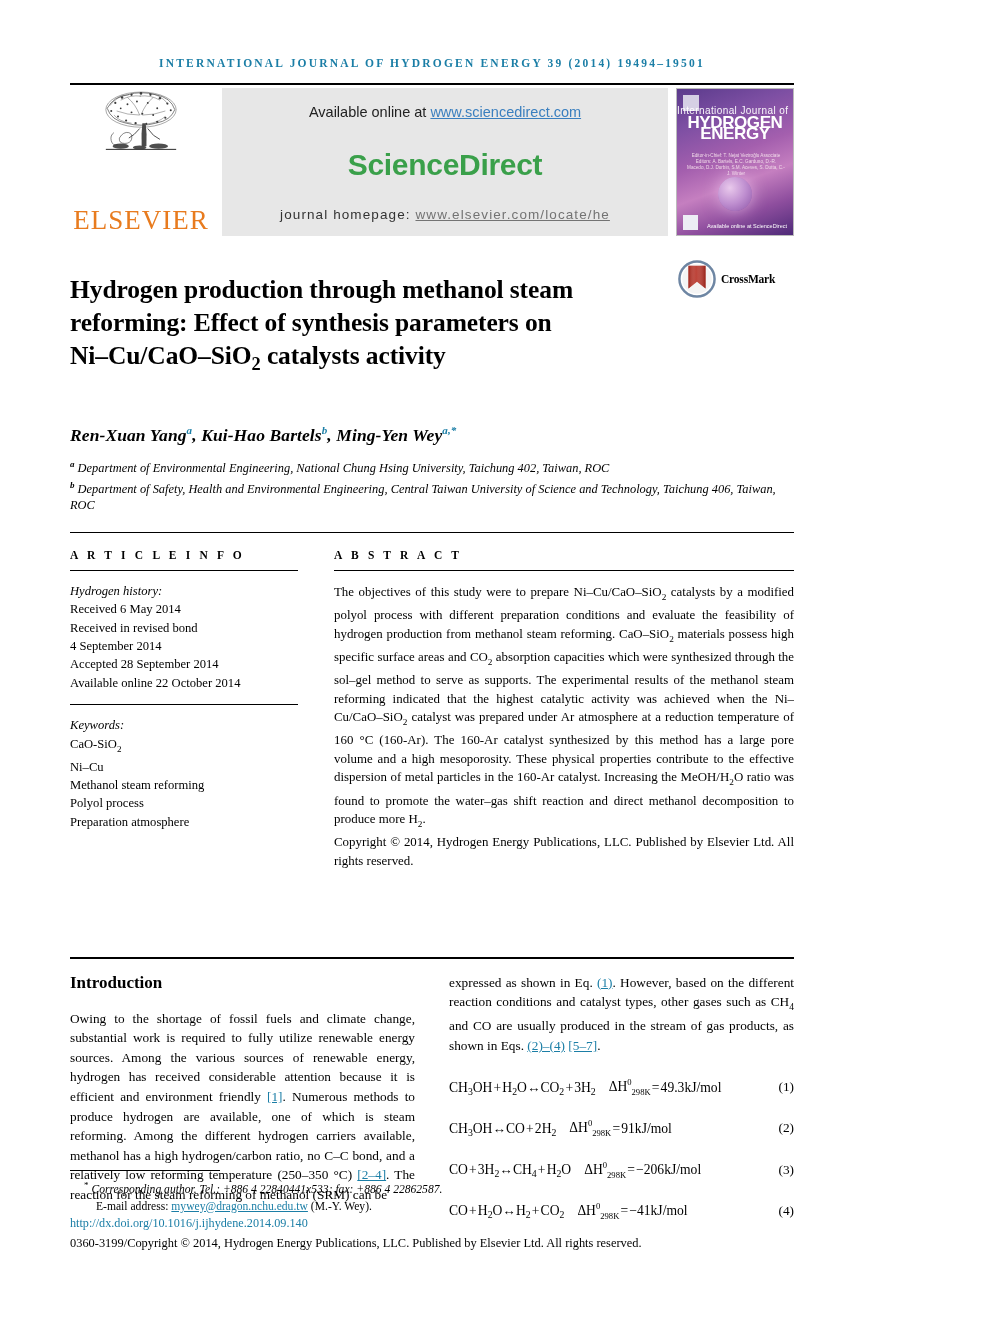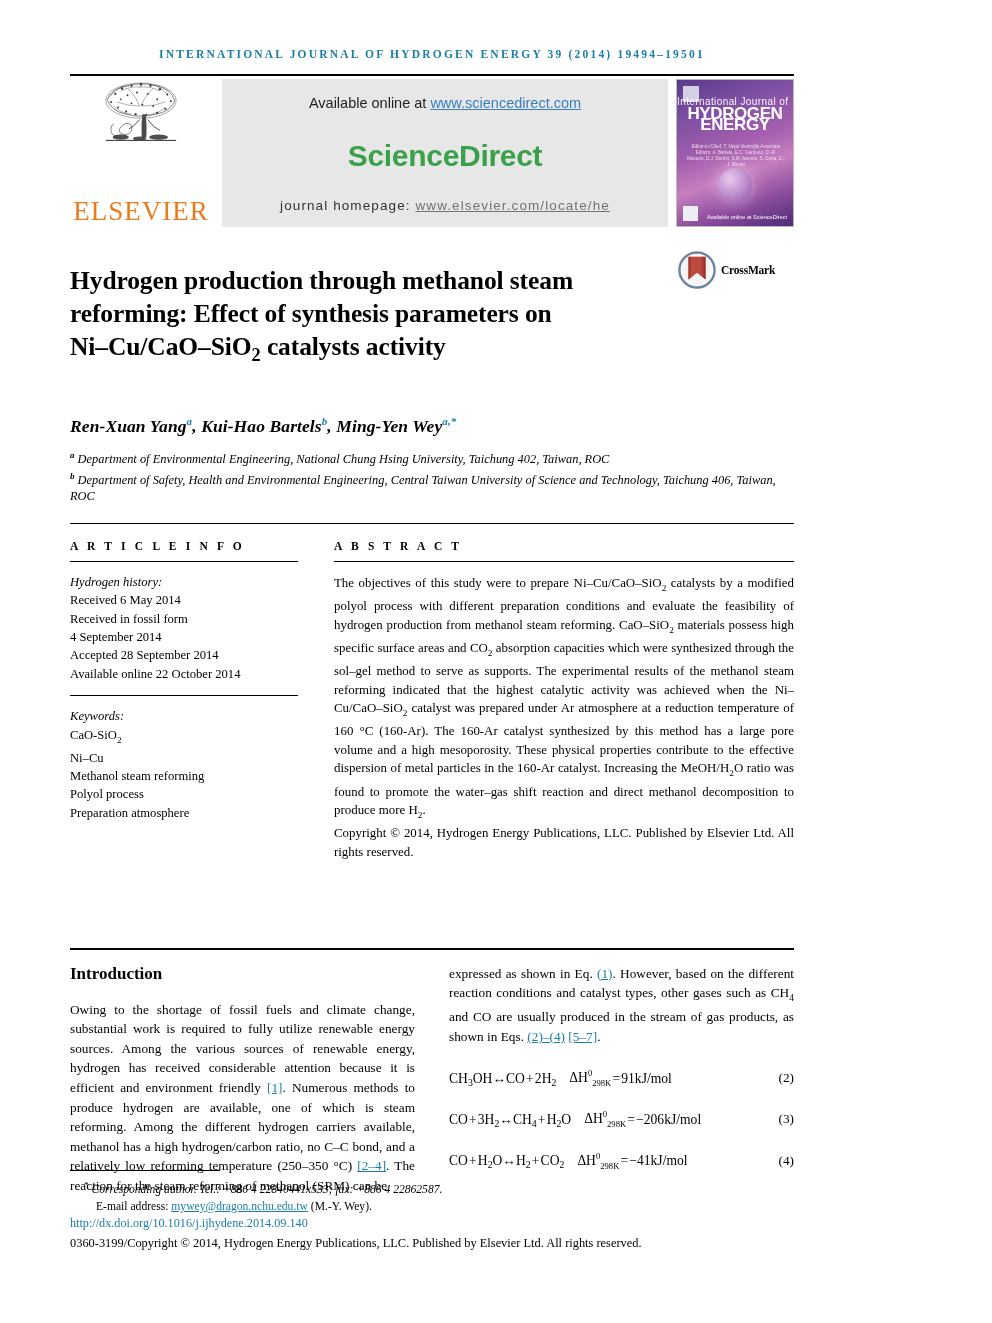--- a/index.html
+++ b/index.html
@@ -13,21 +13,21 @@
     font-family: "Liberation Serif", serif;
     color: #000;
     position: relative;
     overflow: hidden;
   }
   .page {
     position: relative;
     width: 864px;
     height: 1323px;
     box-sizing: border-box;
-    padding: 0 70px;
+    padding: 9px 70px;
   }
 
   
   .running-head {
     text-align: center;
     color: #1b7ea6;
     font-family: "Liberation Serif", serif;
     font-size: 11.5px;
     font-weight: bold;
     letter-spacing: 2.2px;
@@ -434,21 +434,21 @@
 
   <div class="info-rule-top"></div>
 
   <div class="info-zone">
     <div class="col-info">
       <div class="sec-label">A R T I C L E   I N F O</div>
       <div class="sec-underline"></div>
       <div class="hist">
         <div class="hd">Hydrogen history:</div>
         <div>Received 6 May 2014</div>
-        <div>Received in fossil form</div>
+        <div>Received in revised bond</div>
         <div>4 September 2014</div>
         <div>Accepted 28 September 2014</div>
         <div>Available online 22 October 2014</div>
       </div>
       <div class="kw-rule"></div>
       <div class="kws">
         <div class="hd">Keywords:</div>
         <div>CaO-SiO<sub>2</sub></div>
         <div>Ni–Cu</div>
         <div>Methanol steam reforming</div>
@@ -471,20 +471,24 @@
 
   <div class="body-zone">
     <div class="col left">
       <div class="h1">Introduction</div>
       <div class="para"><span>Owing to the shortage of fossil fuels and climate change, substantial work is required to fully utilize renewable energy sources. Among the various sources of renewable energy, hydrogen has received considerable attention because it is efficient and environment friendly </span><a class="lnk" href="#">[1]</a><span>. Numerous methods to produce hydrogen are available, one of which is steam reforming. Among the different hydrogen carriers available, methanol has a high hydrogen/carbon ratio, no C–C bond, and a relatively low reforming temperature (250–350 °C) </span><a class="lnk" href="#">[2–4]</a><span>. The reaction for the steam reforming of methanol (SRM) can be</span></div>
     </div>
 
     <div class="col right">
       <div class="para first-right"><span>expressed as shown in Eq. </span><a class="lnk" href="#">(1)</a><span>. However, based on the different reaction conditions and catalyst types, other gases such as CH<sub>4</sub> and CO are usually produced in the stream of gas products, as shown in Eqs. </span><a class="lnk" href="#">(2)–(4)</a><span> </span><a class="lnk" href="#">[5–7]</a><span>.</span></div>
 
+      <div class="eq-row">
+        <span class="eq-body">CH<sub>3</sub>OH + H<sub>2</sub>O↔CO<sub>2</sub> + 3H<sub>2</sub><span class="eq-gap"></span><span class="dh">ΔH<sup>0</sup><sub>298K</sub></span> = 49.3kJ/mol</span>
+        <span class="eq-num">(1)</span>
+      </div>
 
       <div class="eq-row">
         <span class="eq-body">CH<sub>3</sub>OH↔CO + 2H<sub>2</sub><span class="eq-gap"></span><span class="dh">ΔH<sup>0</sup><sub>298K</sub></span> = 91kJ/mol</span>
         <span class="eq-num">(2)</span>
       </div>
 
       <div class="eq-row">
         <span class="eq-body">CO + 3H<sub>2</sub>↔CH<sub>4</sub> + H<sub>2</sub>O<span class="eq-gap"></span><span class="dh">ΔH<sup>0</sup><sub>298K</sub></span> = −206kJ/mol</span>
         <span class="eq-num">(3)</span>
       </div>

